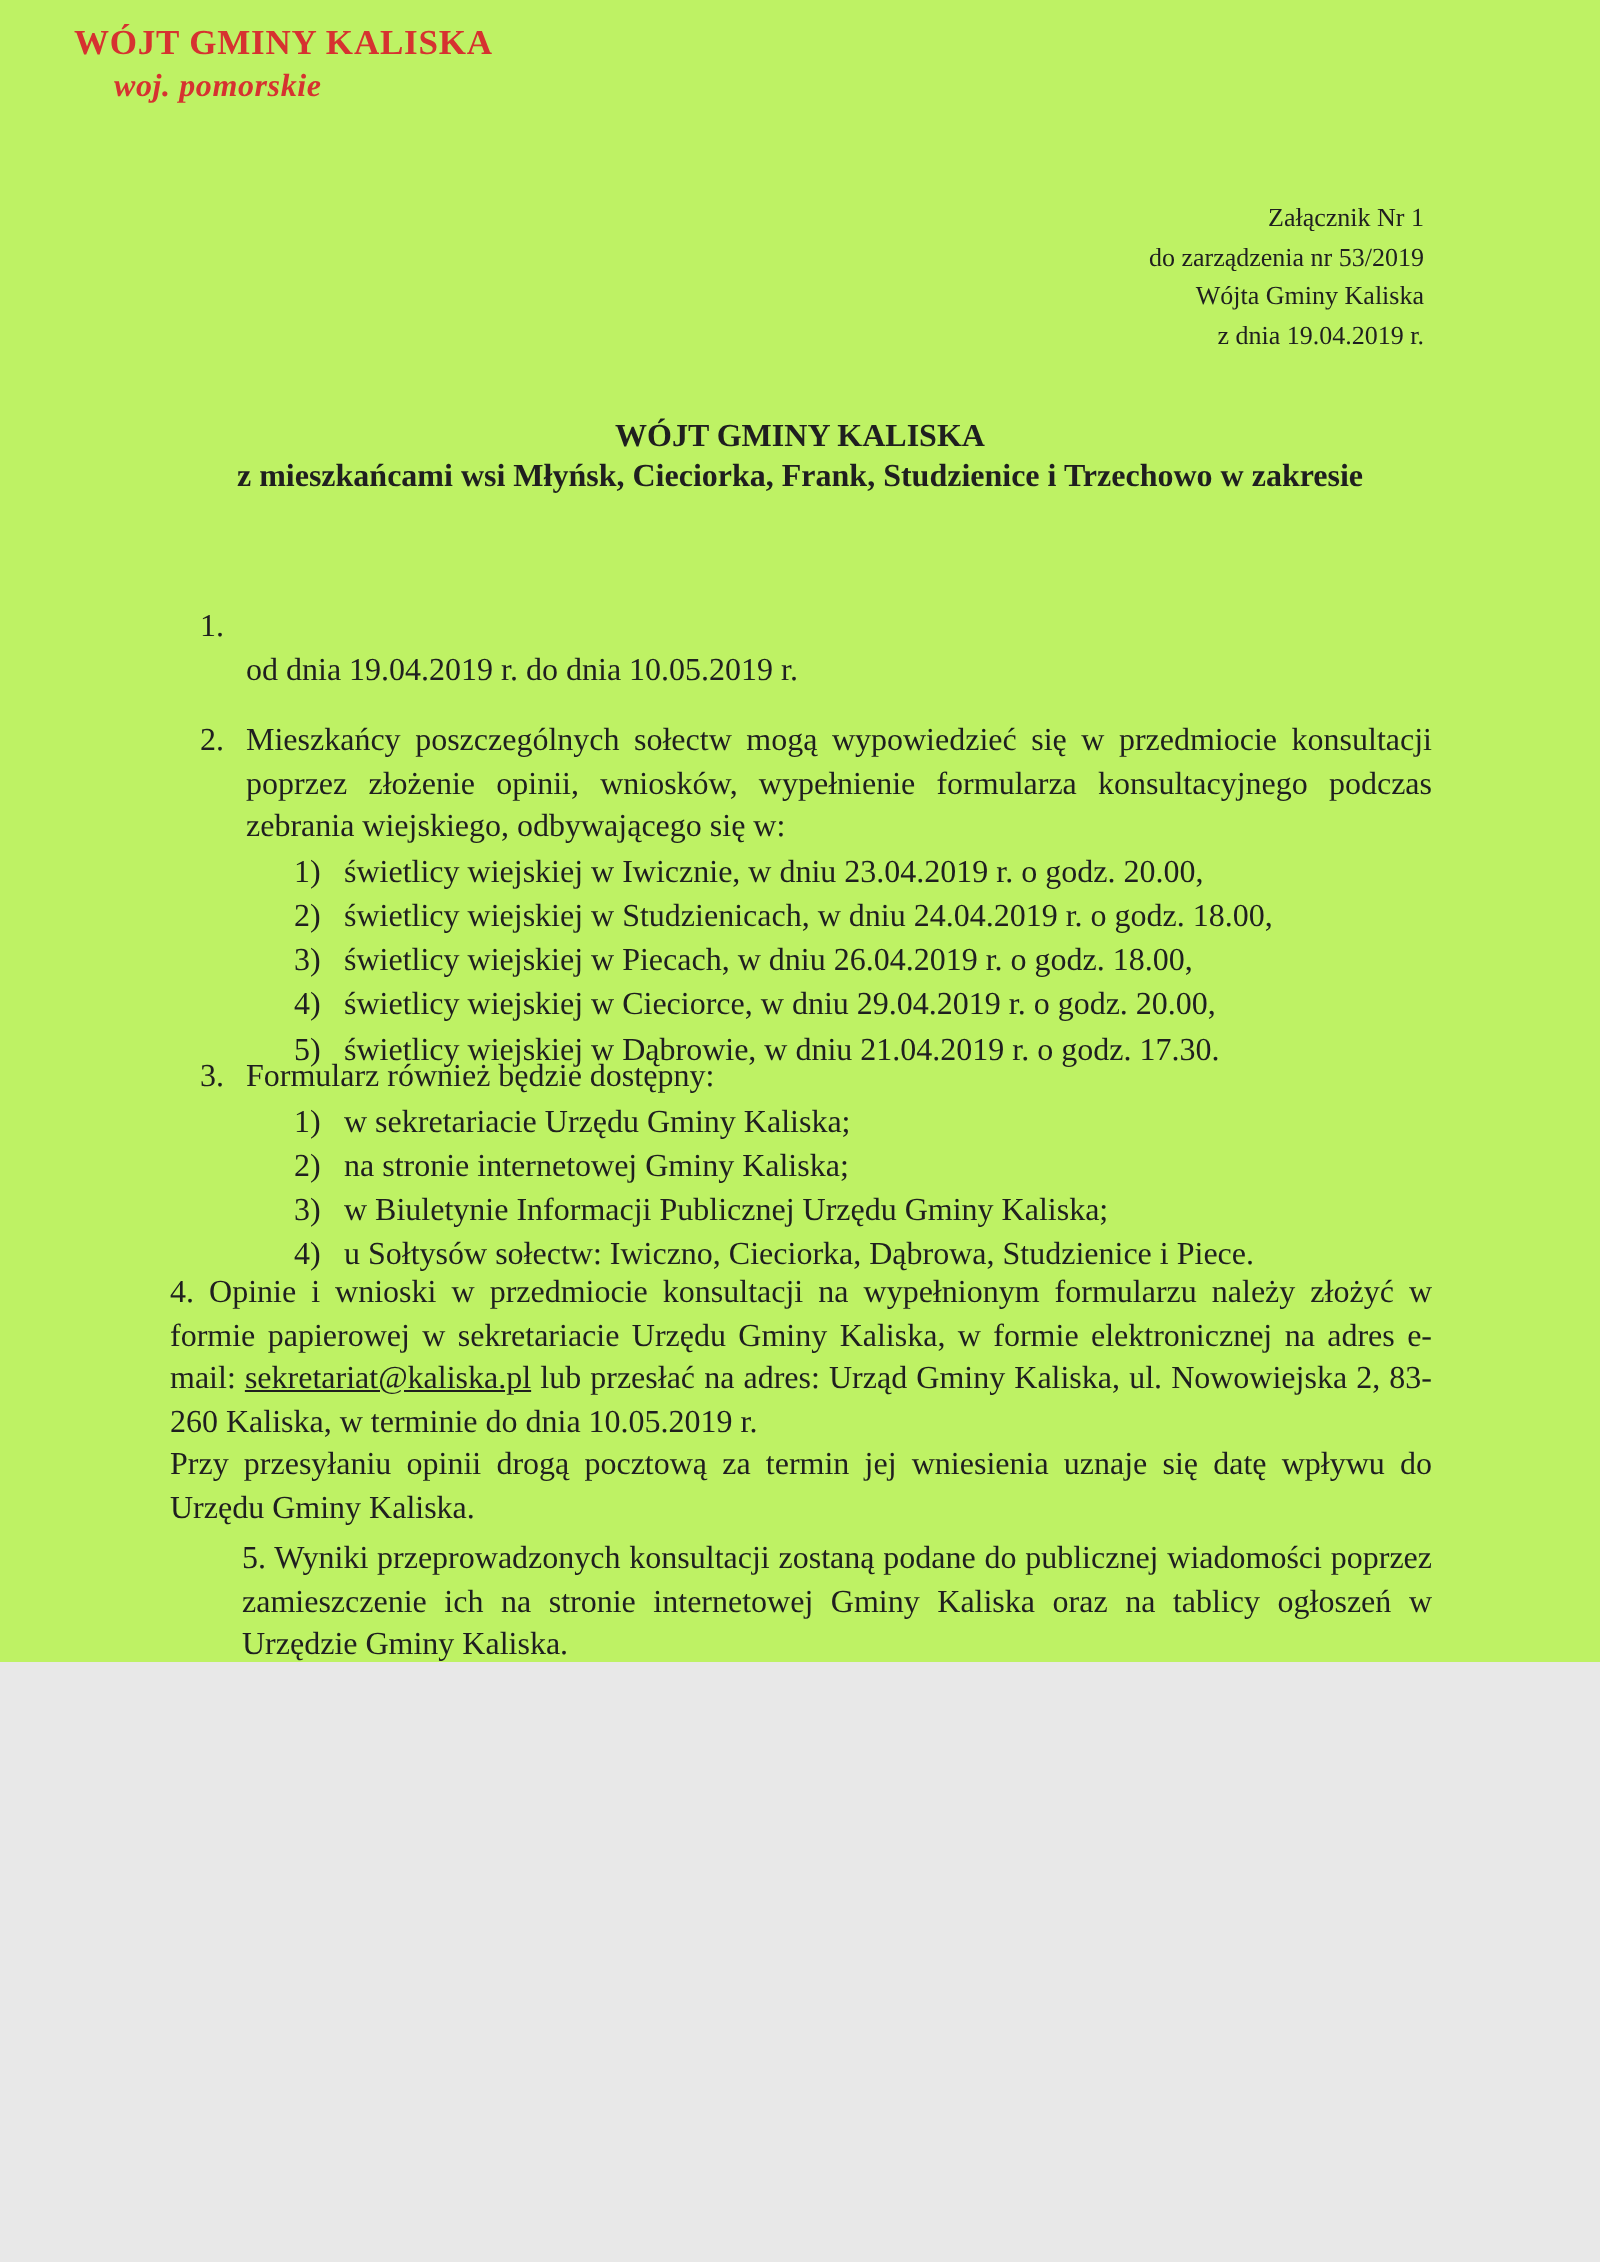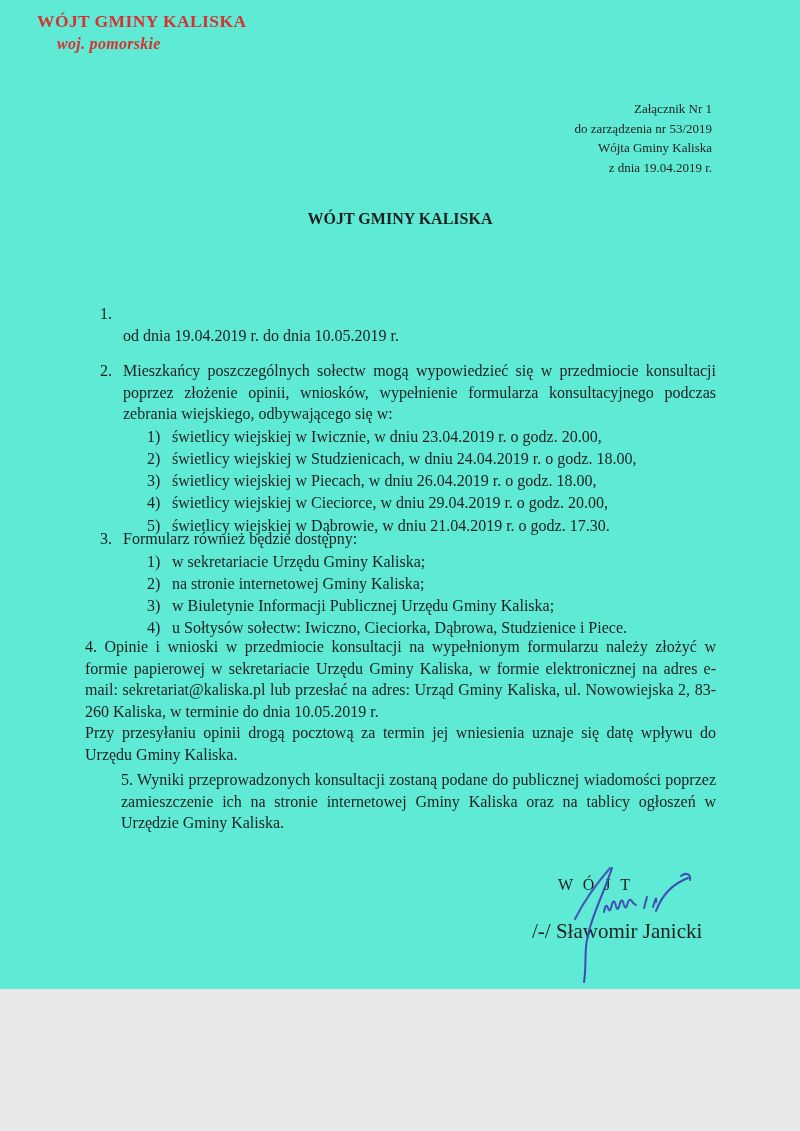--- a/index.html
+++ b/index.html
@@ -4,23 +4,23 @@
 <style>
   :root{
     --header-red:#d63230;
     --body-text:#1f1f1f;
     --signature-blue:#4040b2;
   }
   *{box-sizing:border-box;}
   html,body{margin:0;padding:0;background:#e8e8e8;}
   .page{
     position:relative;
-    width:800px;height:989px;
+    width:800px;height:831px;
     margin:0 auto;
-    background:#5eead4;
+    background:#bef264;
     font-family:"Liberation Serif","DejaVu Serif",serif;
     color:var(--body-text);
     font-size:16px;
     overflow:hidden;
   }
   
   .letterhead-title{
     position:absolute;left:37px;top:11px;
     color:var(--header-red);
     font-weight:bold;font-size:17.5px;letter-spacing:.4px;
@@ -49,21 +49,21 @@
   .b-para5{top:769px;margin-left:36px;}
   .list-item{display:flex;margin-left:15px;}
   .list-num{flex:none;width:23px;}
   .list-body{flex:1;}
   .just{text-align:justify;}
   .sublist{margin-top:1px;}
   .subitem{display:flex;margin-left:62px;line-height:22.3px;}
   .sub-num{flex:none;width:25px;}
   .sub-text{flex:1;}
   .para{text-align:justify;line-height:21.5px;}
-  .email{}
+  .email{text-decoration:underline;}
   
   .signature{position:absolute;left:520px;top:855px;width:210px;height:150px;}
   .sig-role{position:absolute;left:38px;top:21px;font-size:16px;letter-spacing:3px;white-space:nowrap;}
   .sig-name{position:absolute;left:12px;top:64px;font-size:21px;white-space:nowrap;}
   .sig-ink{position:absolute;left:20px;top:0;pointer-events:none;color:var(--signature-blue);}
   .sig-ink path{stroke:currentColor;fill:none;stroke-width:2;stroke-linecap:round;stroke-linejoin:round;}
 </style>
 </head>
 <body>
 
@@ -74,20 +74,21 @@
 
   <div class="attachment">
     <div>Załącznik Nr 1</div>
     <div>do zarządzenia nr 53/2019</div>
     <div>Wójta Gminy Kaliska</div>
     <div>z dnia 19.04.2019 r.</div>
   </div>
 
   <div class="heading">
     <div>WÓJT GMINY KALISKA</div>
+    <div>z mieszkańcami wsi Młyńsk, Cieciorka, Frank, Studzienice i Trzechowo w zakresie</div>
   </div>
 
   <div class="block b-item1">
     <div class="list-item">
       <span class="list-num">1.</span>
       <span class="list-body">
         <br>
         <span>od dnia 19.04.2019 r. do dnia 10.05.2019 r.</span>
       </span>
     </div>

